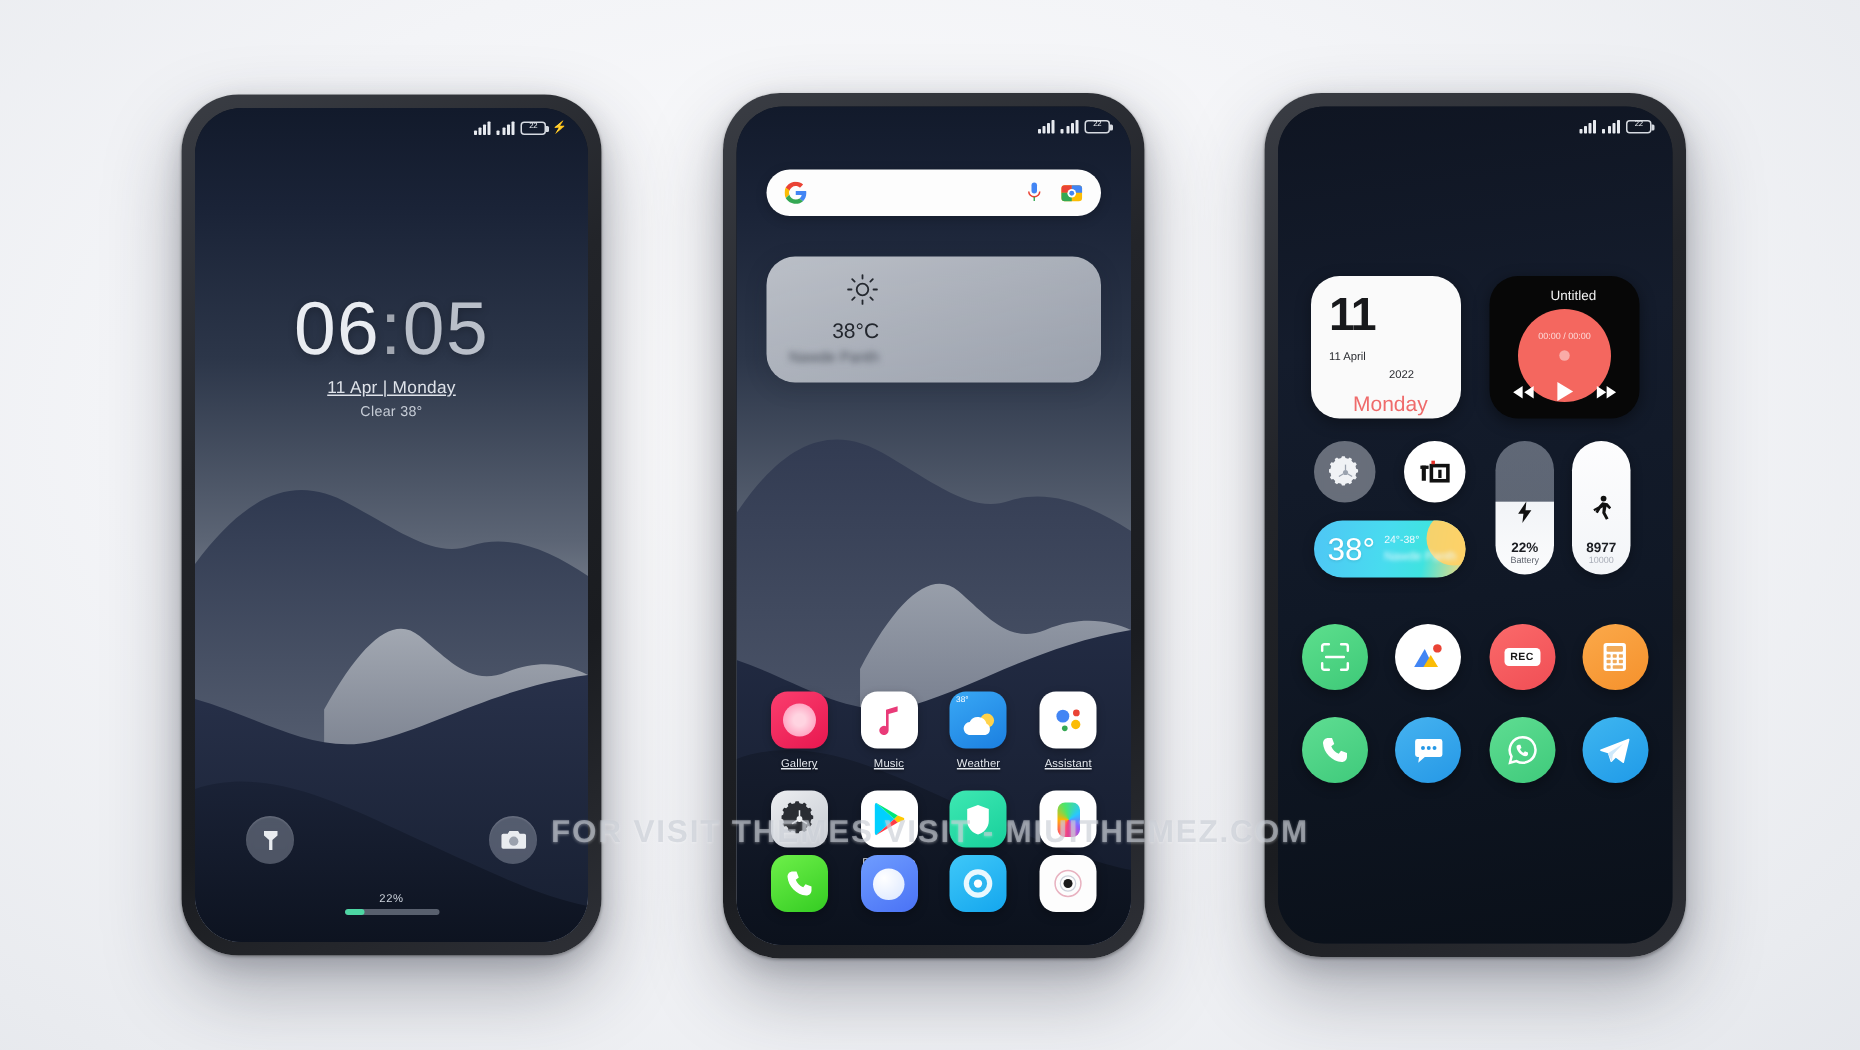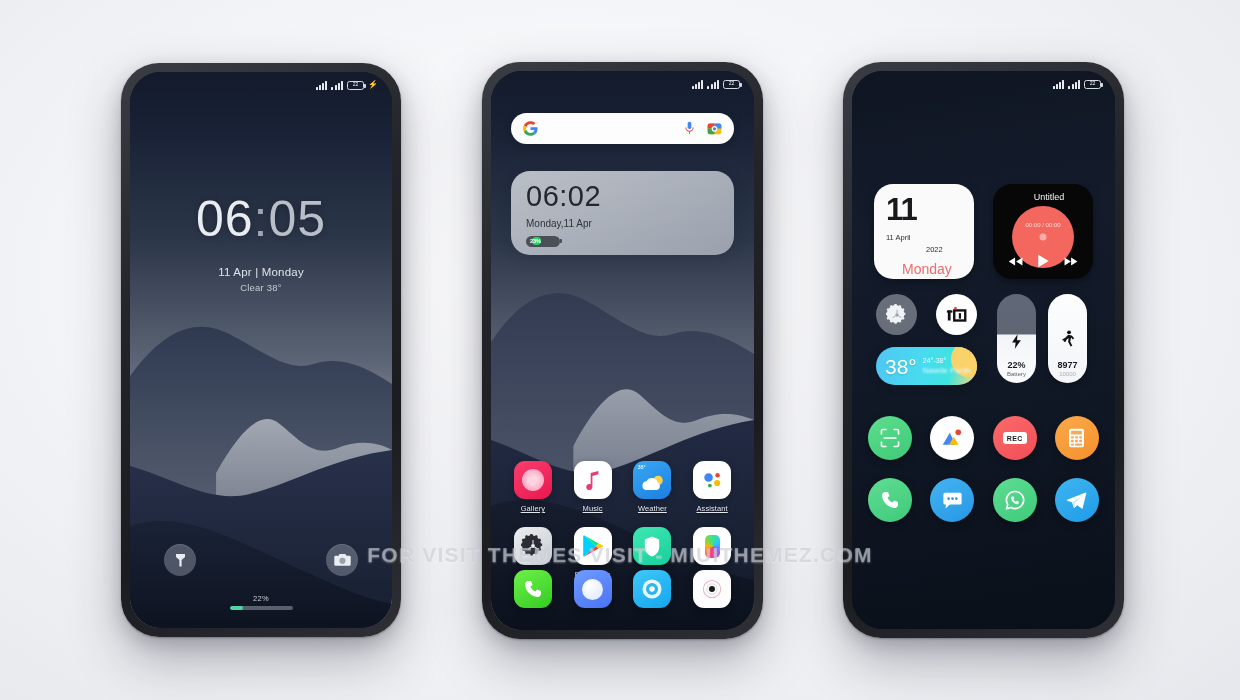--- a/index.html
+++ b/index.html
@@ -61,21 +61,21 @@
   .bolt { font-size:8px; color:#e7eaef; line-height:1; }
 
   
   .lock-clock { position:absolute; top:122px; left:0; right:0; text-align:center; z-index:10; }
   .lock-clock .t {
     font-size:50px; font-weight:300; color:#e9ecf1; letter-spacing:1px;
     line-height:1; text-shadow:0 1px 6px rgba(0,0,0,.25);
   }
   .lock-clock .t .sep { opacity:.62; }
   .lock-clock .t .m2 { color:#b9bfc9;text-align:center; }
-  .lock-clock .d { margin-top:22px; font-size:11.5px; color:#dfe3ea; letter-spacing:.2px; }
+  .lock-clock .d { margin-top:9px; font-size:11.5px; color:#dfe3ea; letter-spacing:.2px;text-decoration:underline; }
   .lock-clock .w { margin-top:4px; font-size:9.5px; color:#c6ccd6; letter-spacing:.2px; }
 
   .lock-btn {
     position:absolute; bottom:52px; width:32px; height:32px; border-radius:50%;
     background:rgba(160,168,180,.42);
     display:flex; align-items:center; justify-content:center;
     z-index:20; backdrop-filter:blur(3px);
     box-shadow:inset 0 1px 1px rgba(255,255,255,.12);
   }
   #lock-torch { left:34px; }
@@ -366,27 +366,36 @@
           <path d="M1,12 L1,7.5 A3.5,3.5 0 0 1 4.5,4 L12,4 L12,12 Z" fill="#EA4335"></path>
           <path d="M12,4 L19.5,4 A3.5,3.5 0 0 1 23,7.5 L23,12 L12,12 Z" fill="#4285F4"></path>
           <path d="M1,12 L12,12 L12,21 L4.5,21 A3.5,3.5 0 0 1 1,17.5 Z" fill="#34A853"></path>
           <circle cx="12" cy="12.5" r="4.6" fill="#fff"></circle>
           <circle cx="12" cy="12.5" r="2.6" fill="#4285F4"></circle>
         </svg>
       </span>
     </div>
 
     <div class="w-widget">
-      <div class="w-left">
-        <div class="wtime">06:02</div>
-        <div class="wdate">Monday,11 Apr</div>
-        <div class="w-batt">
-          <span class="g"></span>
-          <span>23%</span>
-        </div>
+      <div class="w-right">
+        <svg width="22" height="22" viewBox="0 0 24 24">
+          <circle cx="12" cy="12" r="4.2" fill="none" stroke="#23272e" stroke-width="1.3"></circle>
+          <g stroke="#23272e" stroke-width="1.3" stroke-linecap="round">
+            <line x1="12" y1="1.5" x2="12" y2="4"></line>
+              <line x1="12" y1="20" x2="12" y2="22.5"></line>
+            <line x1="1.5" y1="12" x2="4" y2="12"></line>
+              <line x1="20" y1="12" x2="22.5" y2="12"></line>
+            <line x1="4.5" y1="4.5" x2="6.3" y2="6.3"></line>
+              <line x1="17.7" y1="17.7" x2="19.5" y2="19.5"></line>
+            <line x1="19.5" y1="4.5" x2="17.7" y2="6.3"></line>
+              <line x1="6.3" y1="17.7" x2="4.5" y2="19.5"></line>
+          </g>
+        </svg>
+        <div class="temp">38°C</div>
+        <div class="loc">Nawde Panth</div>
       </div>
     </div>
 
     <div class="appgrid">
       <div class="approw">
 
         <div class="app">
           <div class="ic" style="background:linear-gradient(145deg,#fa3e6e,#e8174f)">
             <div style="width:22px;height:22px;border-radius:50%;background:radial-gradient(circle,#ffd4e1 25%,#ffa8c4 70%);"></div>
           </div>

